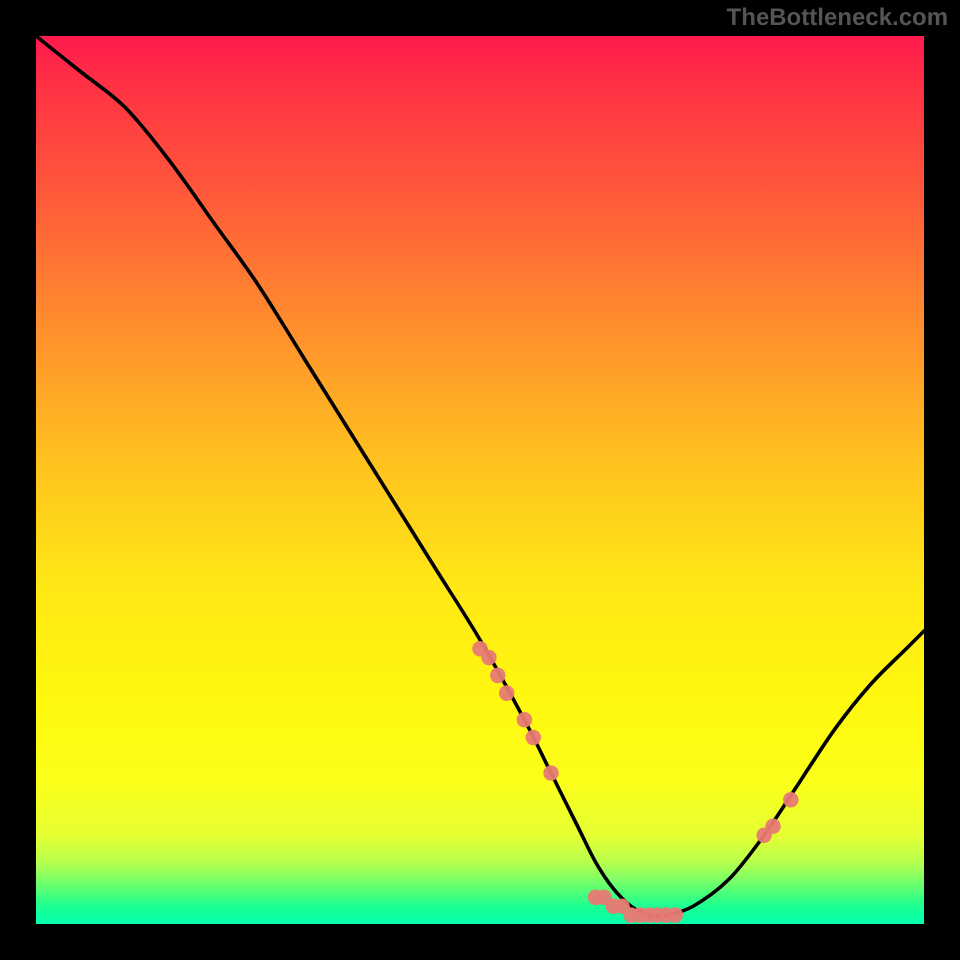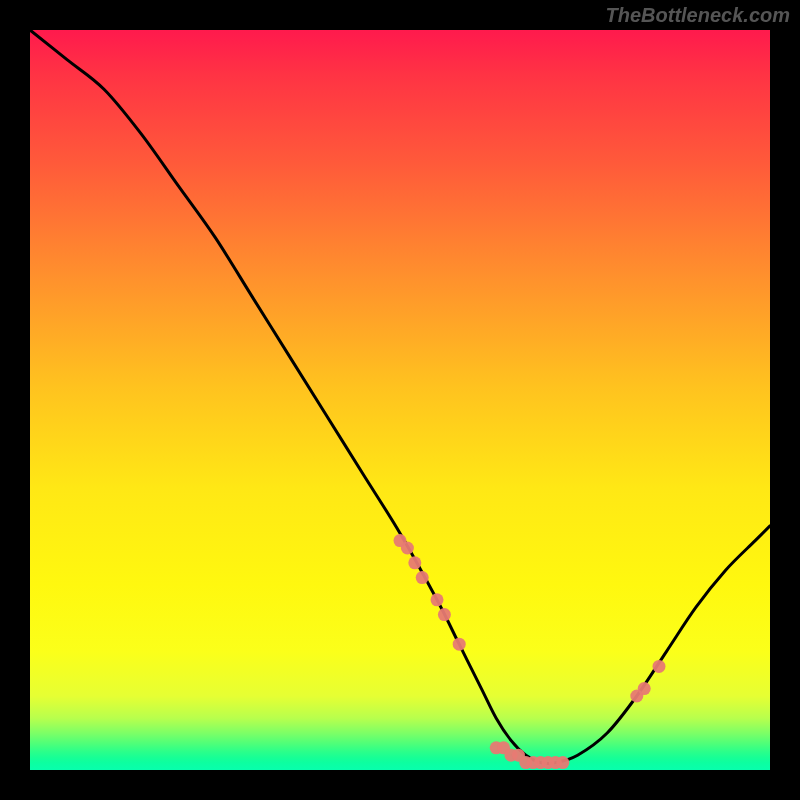--- a/index.html
+++ b/index.html
@@ -8,21 +8,20 @@
     width: 800px;
     height: 800px;
     background: #000000;
     overflow: hidden;
     font-family: Arial, sans-serif;
   }
   .chart-container {
     position: relative;
     width: 800px;
     height: 800px;
-    font-style: italic;
   }
   .watermark {
     position: absolute;
     top: 4px;
     right: 10px;
     color: #555555;
     font-size: 20px;
     font-weight: bold;
     z-index: 10;
   }

